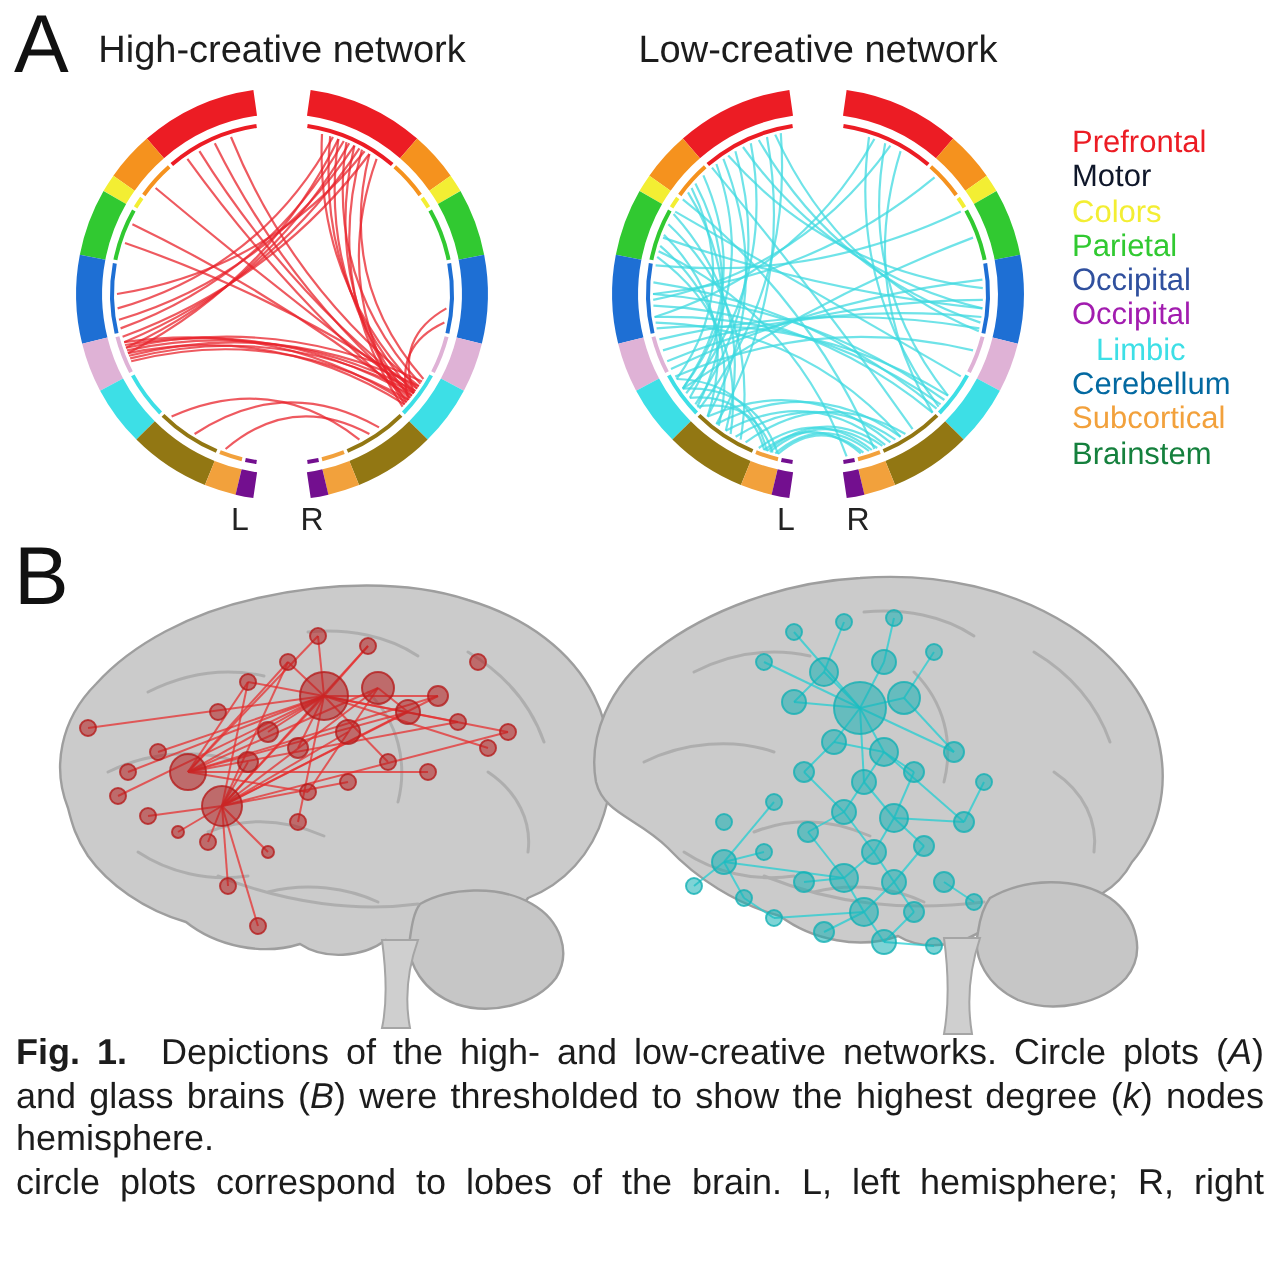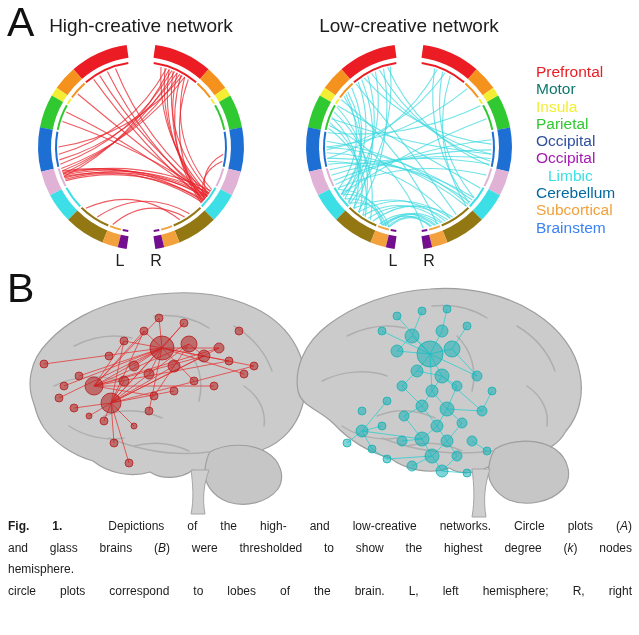--- a/index.html
+++ b/index.html
@@ -16,21 +16,21 @@
   #plot-high{left:26px;top:36px;}
   #plot-low{left:294px;top:36px;}
   .hemi-label{position:absolute;top:252px;transform:translateX(-50%);
       font-size:16px;color:#222;}
   #legend{position:absolute;left:536px;top:63px;}
   .legend-item{font-size:15.5px;line-height:17.3px;font-weight:400;white-space:nowrap;}
   svg.glass-brain{position:absolute;}
   #brain-high{left:14px;top:286px;width:302px;height:230px;}
   #brain-low{left:292px;top:281px;width:345px;height:242px;}
   #caption{position:absolute;left:8px;top:516px;width:624px;color:#1c1c1c;
-      font-size:12px;line-height:21.7px;}
+      font-size:18px;line-height:21.7px;}
   .cap-line{text-align:justify;text-align-last:justify;}
   .cap-line.last{text-align-last:left;}
   .cap-b{font-weight:bold;}
   .cap-i{font-style:italic;}
 </style>
 </head>
 <body>
 
 <div id="fig">
 
@@ -222,29 +222,29 @@
       </g>
     </svg>
 
   <div class="hemi-label" style="left:120px">L</div>
   <div class="hemi-label" style="left:156px">R</div>
   <div class="hemi-label" style="left:393px">L</div>
   <div class="hemi-label" style="left:429px">R</div>
 
   <div id="legend">
       <div class="legend-item" style="color: rgb(236, 28, 36);">Prefrontal</div>
-      <div class="legend-item" style="color: #0f766e;">Motor</div>
-      <div class="legend-item" style="color: rgb(243, 238, 51);">Insula</div>
+      <div class="legend-item" style="color: #0f172a;">Motor</div>
+      <div class="legend-item" style="color: rgb(243, 238, 51);">Colors</div>
       <div class="legend-item" style="color: rgb(49, 201, 49);">Parietal</div>
       <div class="legend-item" style="color: rgb(48, 80, 158);">Occipital</div>
       <div class="legend-item" style="color: #a21caf;">Occipital</div>
       <div class="legend-item" style="color: rgb(61, 223, 230); margin-left: 12px;">Limbic</div>
       <div class="legend-item" style="color: #0369a1;">Cerebellum</div>
       <div class="legend-item" style="color: rgb(242, 161, 60);">Subcortical</div>
-      <div class="legend-item" style="color: #3b82f6;">Brainstem</div>
+      <div class="legend-item" style="color: #15803d;">Brainstem</div>
     </div>
 
   <div class="panel-letter" id="letter-B">B</div>
 
   <svg class="glass-brain" id="brain-high" viewBox="0 0 302 230">
     <g>
       <path d="M20,118 C12,98 16,74 34,56 C52,36 82,20 115,13 C150,5 190,4 220,14
                C250,23 272,40 283,62 C292,80 294,102 288,121 C282,141 268,156 250,163
                C243,174 229,181 216,178 C206,187 190,190 179,184 C167,193 148,194 136,186
                C117,192 94,187 79,175 C58,169 40,156 30,142 C24,133 22,126 20,118 Z" fill="#cbcbcb" stroke="#9e9e9e" stroke-width="1.2"></path>

